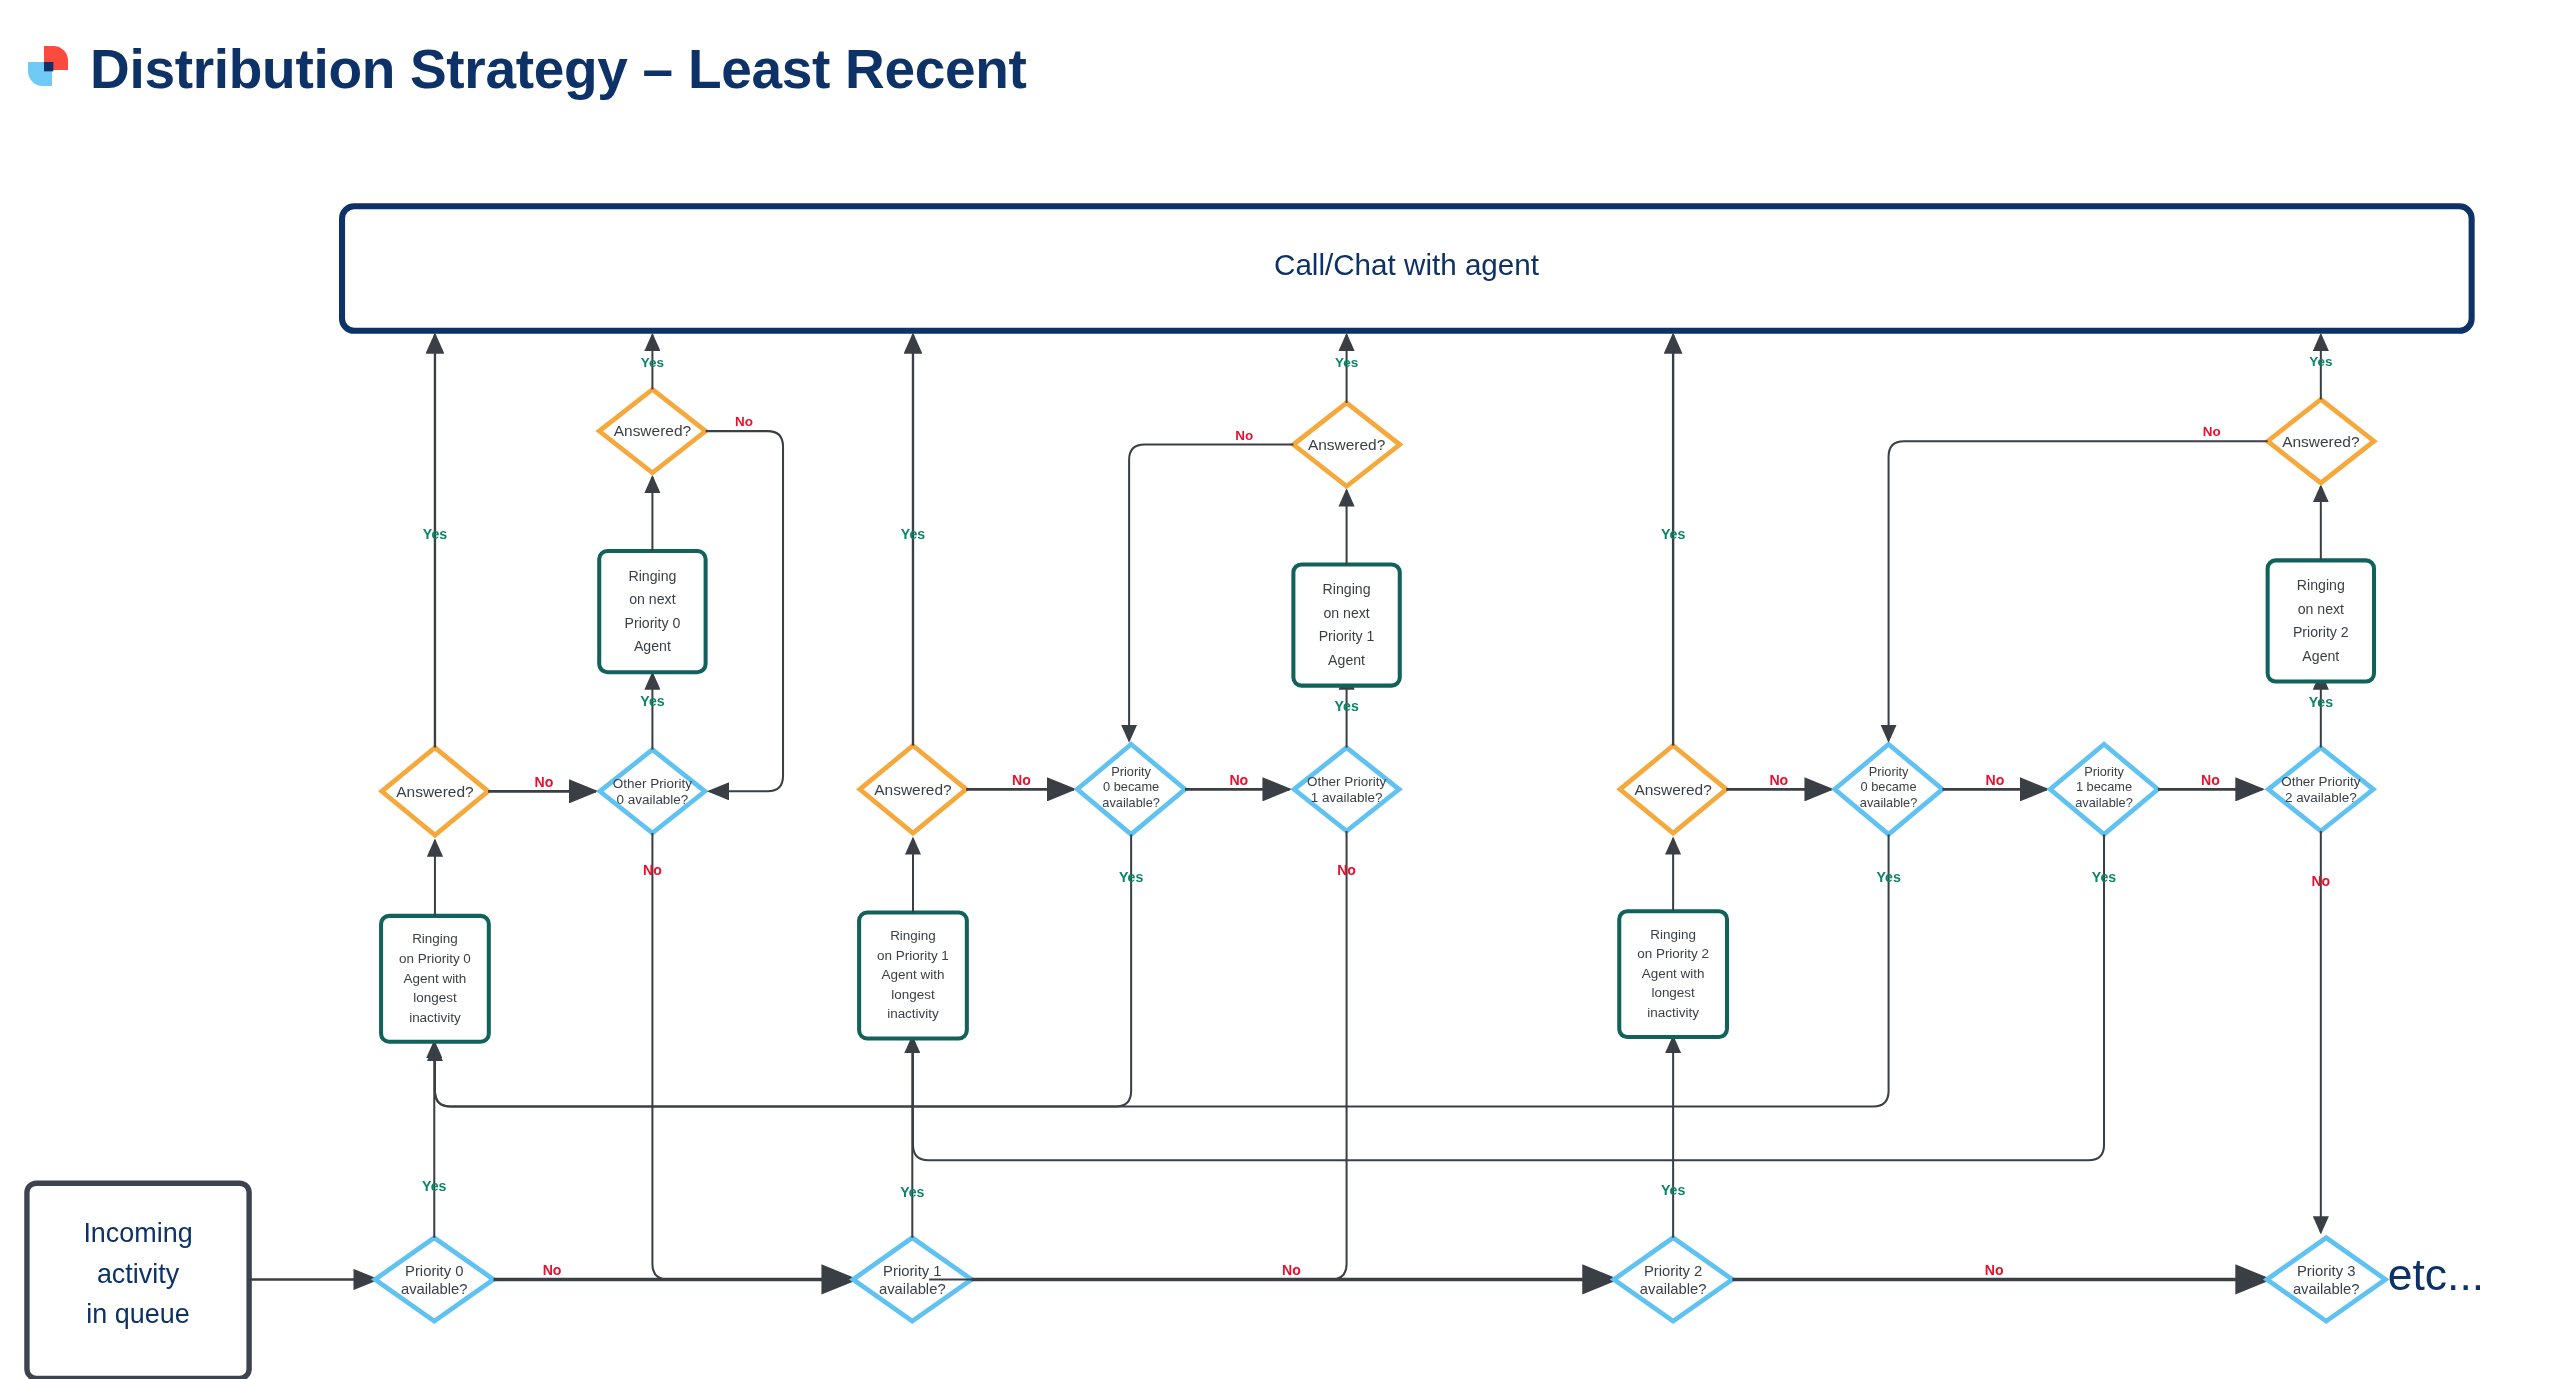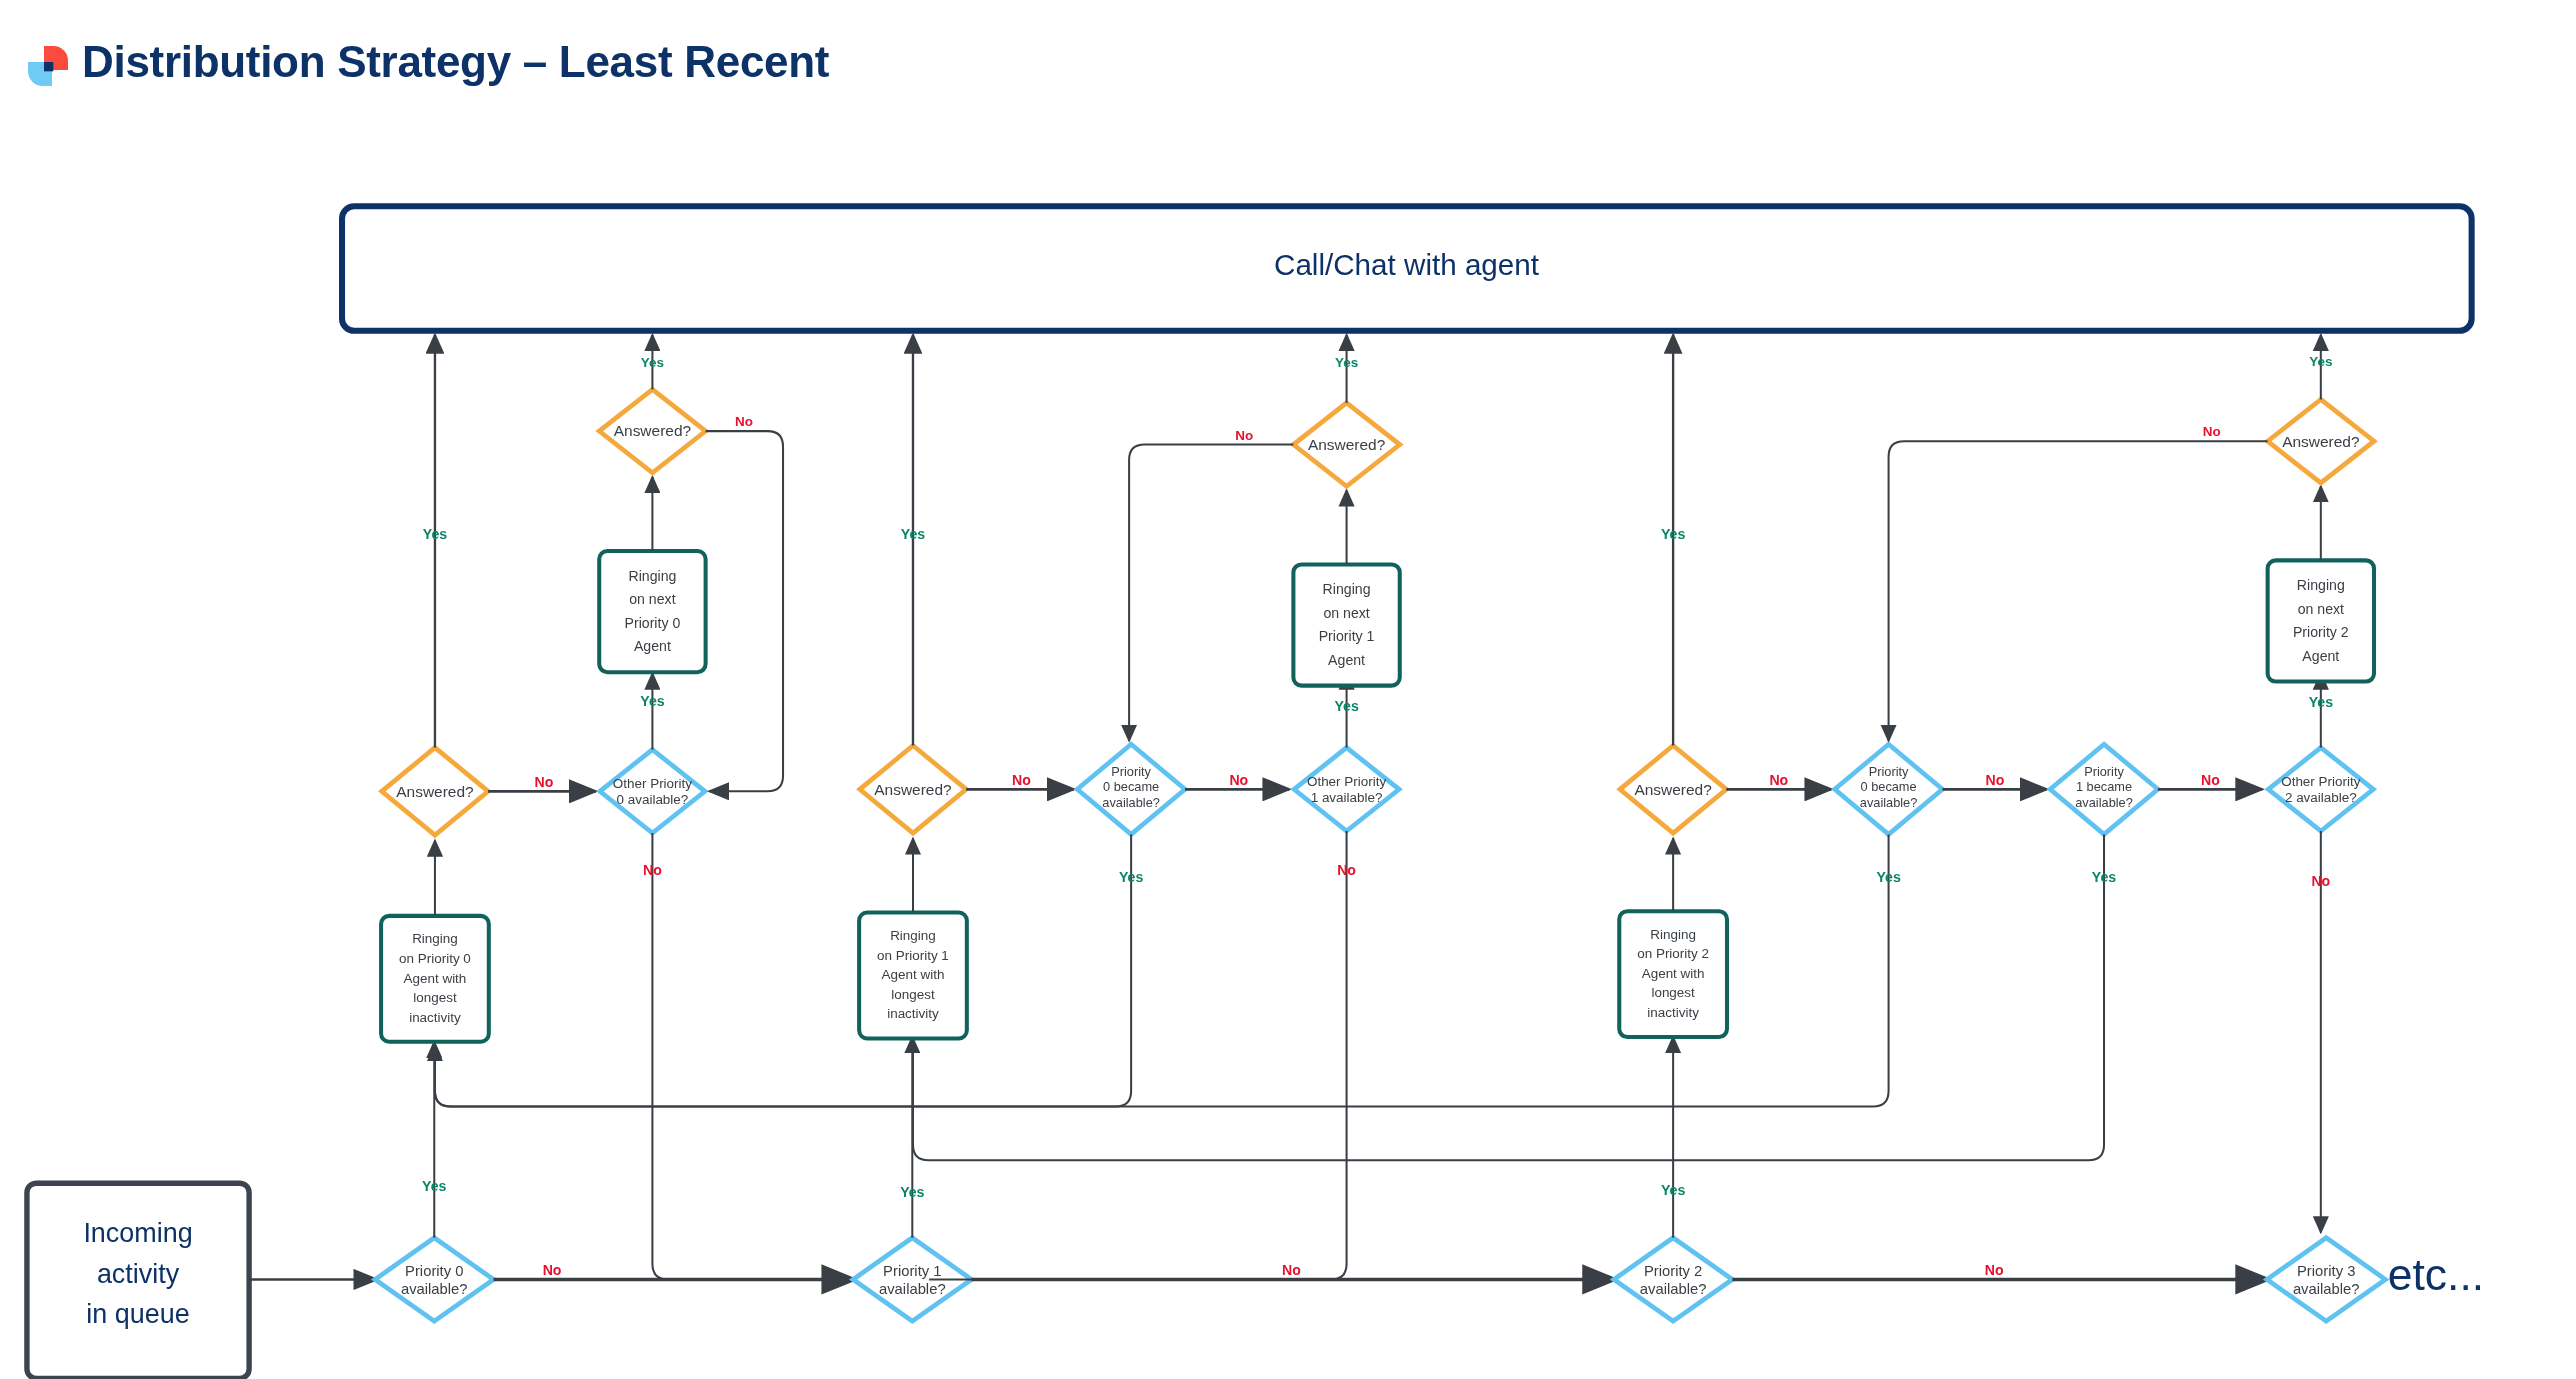--- a/index.html
+++ b/index.html
@@ -2,21 +2,21 @@
 <html style="font-size:10.8px"><head>
 <meta charset="utf-8">
 <style>
   html,body{margin:0;padding:0;background:#ffffff;}
   body{width:2576px;height:1380px;font-family:"Liberation Sans",sans-serif;overflow:hidden;}
   #stage{position:relative;width:2576px;height:1380px;background:#fff;}
 
   
   #header{position:absolute;left:0;top:0;width:2576px;height:145px;}
   #logo{position:absolute;left:24px;top:42px;width:48px;height:48px;}
-  #title{position:absolute;left:82px;top:37px;font-size:44px;font-weight:bold;
+  #title{position:absolute;left:90px;top:37px;font-size:55px;font-weight:bold;
          color:#0d3268;letter-spacing:-0.3px;white-space:nowrap;}
 
   
   #canvas{position:absolute;left:0;top:0;width:2576px;height:1380px;}
 
   .lbl{font-family:"Liberation Sans",sans-serif;font-weight:bold;}
   .yes{fill:#0b8567;}
   .no{fill:#e8112d;}
   .nodetext{font-family:"Liberation Sans",sans-serif;fill:#3a3f45;}
   .navytext{font-family:"Liberation Sans",sans-serif;fill:#0d3268;}

